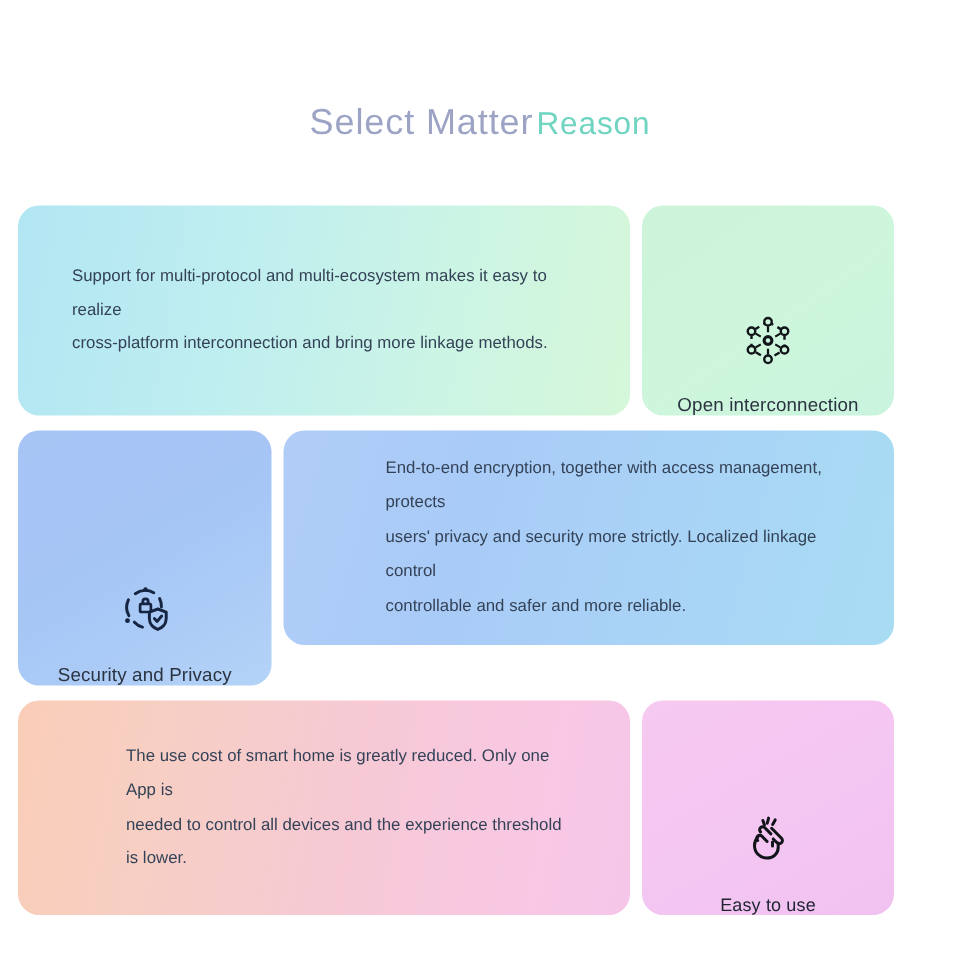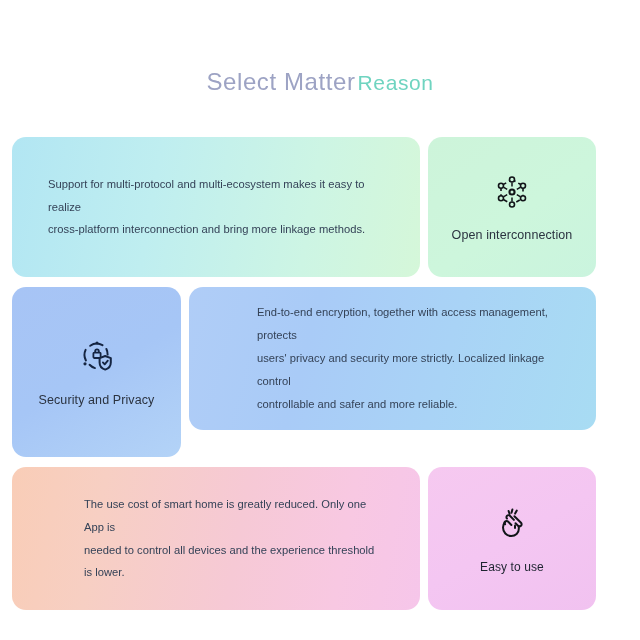--- a/index.html
+++ b/index.html
@@ -72,21 +72,21 @@
   .card-text {
     height: 140px;
     display: flex;
     align-items: center;
   }
   .card-icon {
     height: 140px;
     display: flex;
     flex-direction: column;
     align-items: center;
-    justify-content: center;
+    justify-content: flex-end;
   }
 
   
   .r1 .card-text   { flex: 0 0 408px; }
   .r1 .card-icon   { flex: 0 0 168px; }
   
   .r2 .card-icon   { flex: 0 0 169px; height: 170px; }
   .r2 .card-text   { flex: 0 0 407px; height: 143px; padding-left: 32px; }
   
   .r3 .card-text   { flex: 0 0 408px; height: 143px; padding-left: 36px; }

